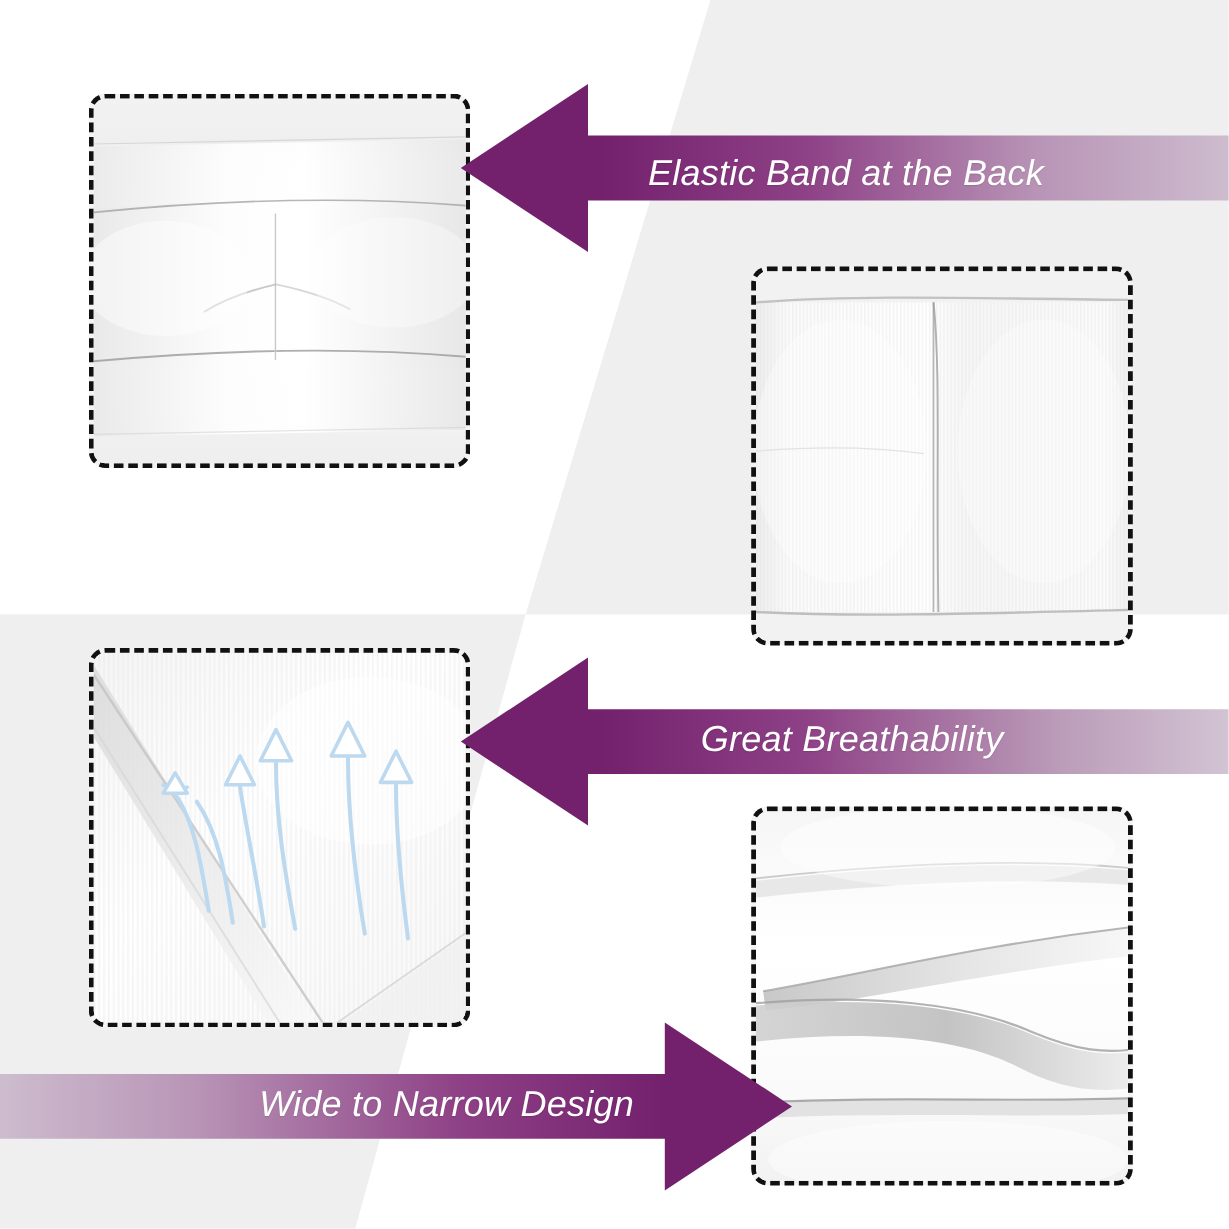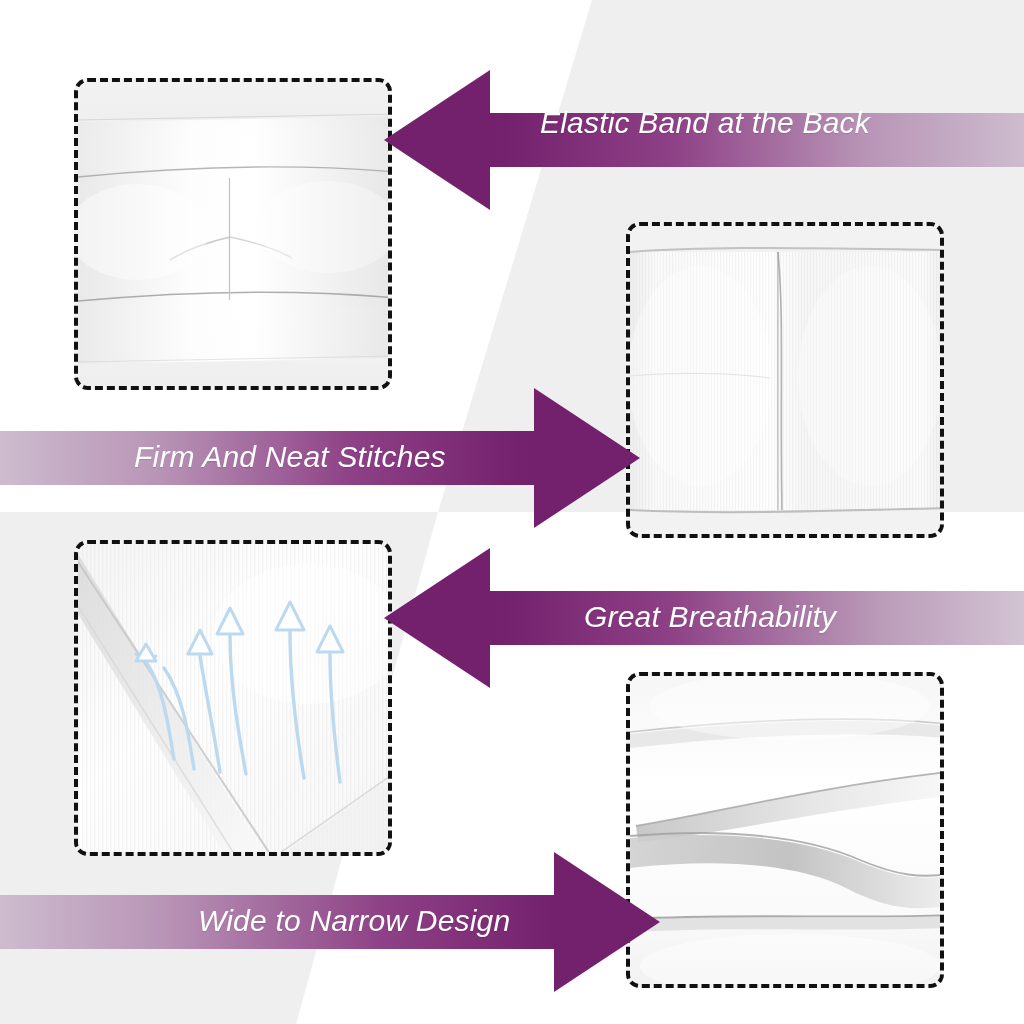--- a/index.html
+++ b/index.html
@@ -223,38 +223,23 @@
         <linearGradient id="ga1" x1="0" y1="0" x2="1" y2="0">
           <stop offset="0" stop-color="#73206d"></stop>
           <stop offset="0.18" stop-color="#73206d"></stop>
           <stop offset="0.45" stop-color="#8e4186"></stop>
           <stop offset="0.75" stop-color="#b894b6"></stop>
           <stop offset="1" stop-color="#cdbcce"></stop>
         </linearGradient>
       </defs>
       <polygon points="0,70 106,0 106,43 640,43 640,97 106,97 106,140" fill="url(#ga1)"></polygon>
     </svg>
-    <span class="lbl" style="left:156px;top:38px;">Elastic Band at the Back</span>
-  </div>
-
-  <div class="arrow" style="left:0px;top:388px;width:640px;height:140px;">
-    <svg width="640" height="140" viewBox="0 0 640 140" xmlns="http://www.w3.org/2000/svg">
-      <defs>
-        <linearGradient id="ga2" x1="0" y1="0" x2="1" y2="0">
-          <stop offset="0" stop-color="#cdbcce"></stop>
-          <stop offset="0.25" stop-color="#b894b6"></stop>
-          <stop offset="0.55" stop-color="#8e4186"></stop>
-          <stop offset="0.82" stop-color="#73206d"></stop>
-          <stop offset="1" stop-color="#73206d"></stop>
-        </linearGradient>
-      </defs>
-      <polygon points="640,70 534,0 534,43 0,43 0,97 534,97 534,140" fill="url(#ga2)"></polygon>
-    </svg>
-    <span class="lbl lbl-r" style="left:134px;top:54px;">Firm And Neat Stitches</span>
-  </div>
+    <span class="lbl" style="left:156px;top:60px;">Elastic Band at the Back</span>
+  </div>
+
 
   <div class="arrow" style="left:384px;top:548px;width:640px;height:140px;">
     <svg width="640" height="140" viewBox="0 0 640 140" xmlns="http://www.w3.org/2000/svg">
       <defs>
         <linearGradient id="ga3" x1="0" y1="0" x2="1" y2="0">
           <stop offset="0" stop-color="#73206d"></stop>
           <stop offset="0.18" stop-color="#73206d"></stop>
           <stop offset="0.45" stop-color="#8e4186"></stop>
           <stop offset="0.78" stop-color="#bb9cb9"></stop>
           <stop offset="1" stop-color="#d2c4d3"></stop>
@@ -271,16 +256,16 @@
         <linearGradient id="ga4" x1="0" y1="0" x2="1" y2="0">
           <stop offset="0" stop-color="#cdbcce"></stop>
           <stop offset="0.25" stop-color="#b894b6"></stop>
           <stop offset="0.58" stop-color="#8e4186"></stop>
           <stop offset="0.84" stop-color="#73206d"></stop>
           <stop offset="1" stop-color="#73206d"></stop>
         </linearGradient>
       </defs>
       <polygon points="660,70 554,0 554,43 0,43 0,97 554,97 554,140" fill="url(#ga4)"></polygon>
     </svg>
-    <span class="lbl lbl-r" style="left:198px;top:54px;">Wide to Narrow Design</span>
+    <span class="lbl lbl-r" style="left:216px;top:54px;">Wide to Narrow Design</span>
   </div>
 
 </div>
 
 </body></html>

